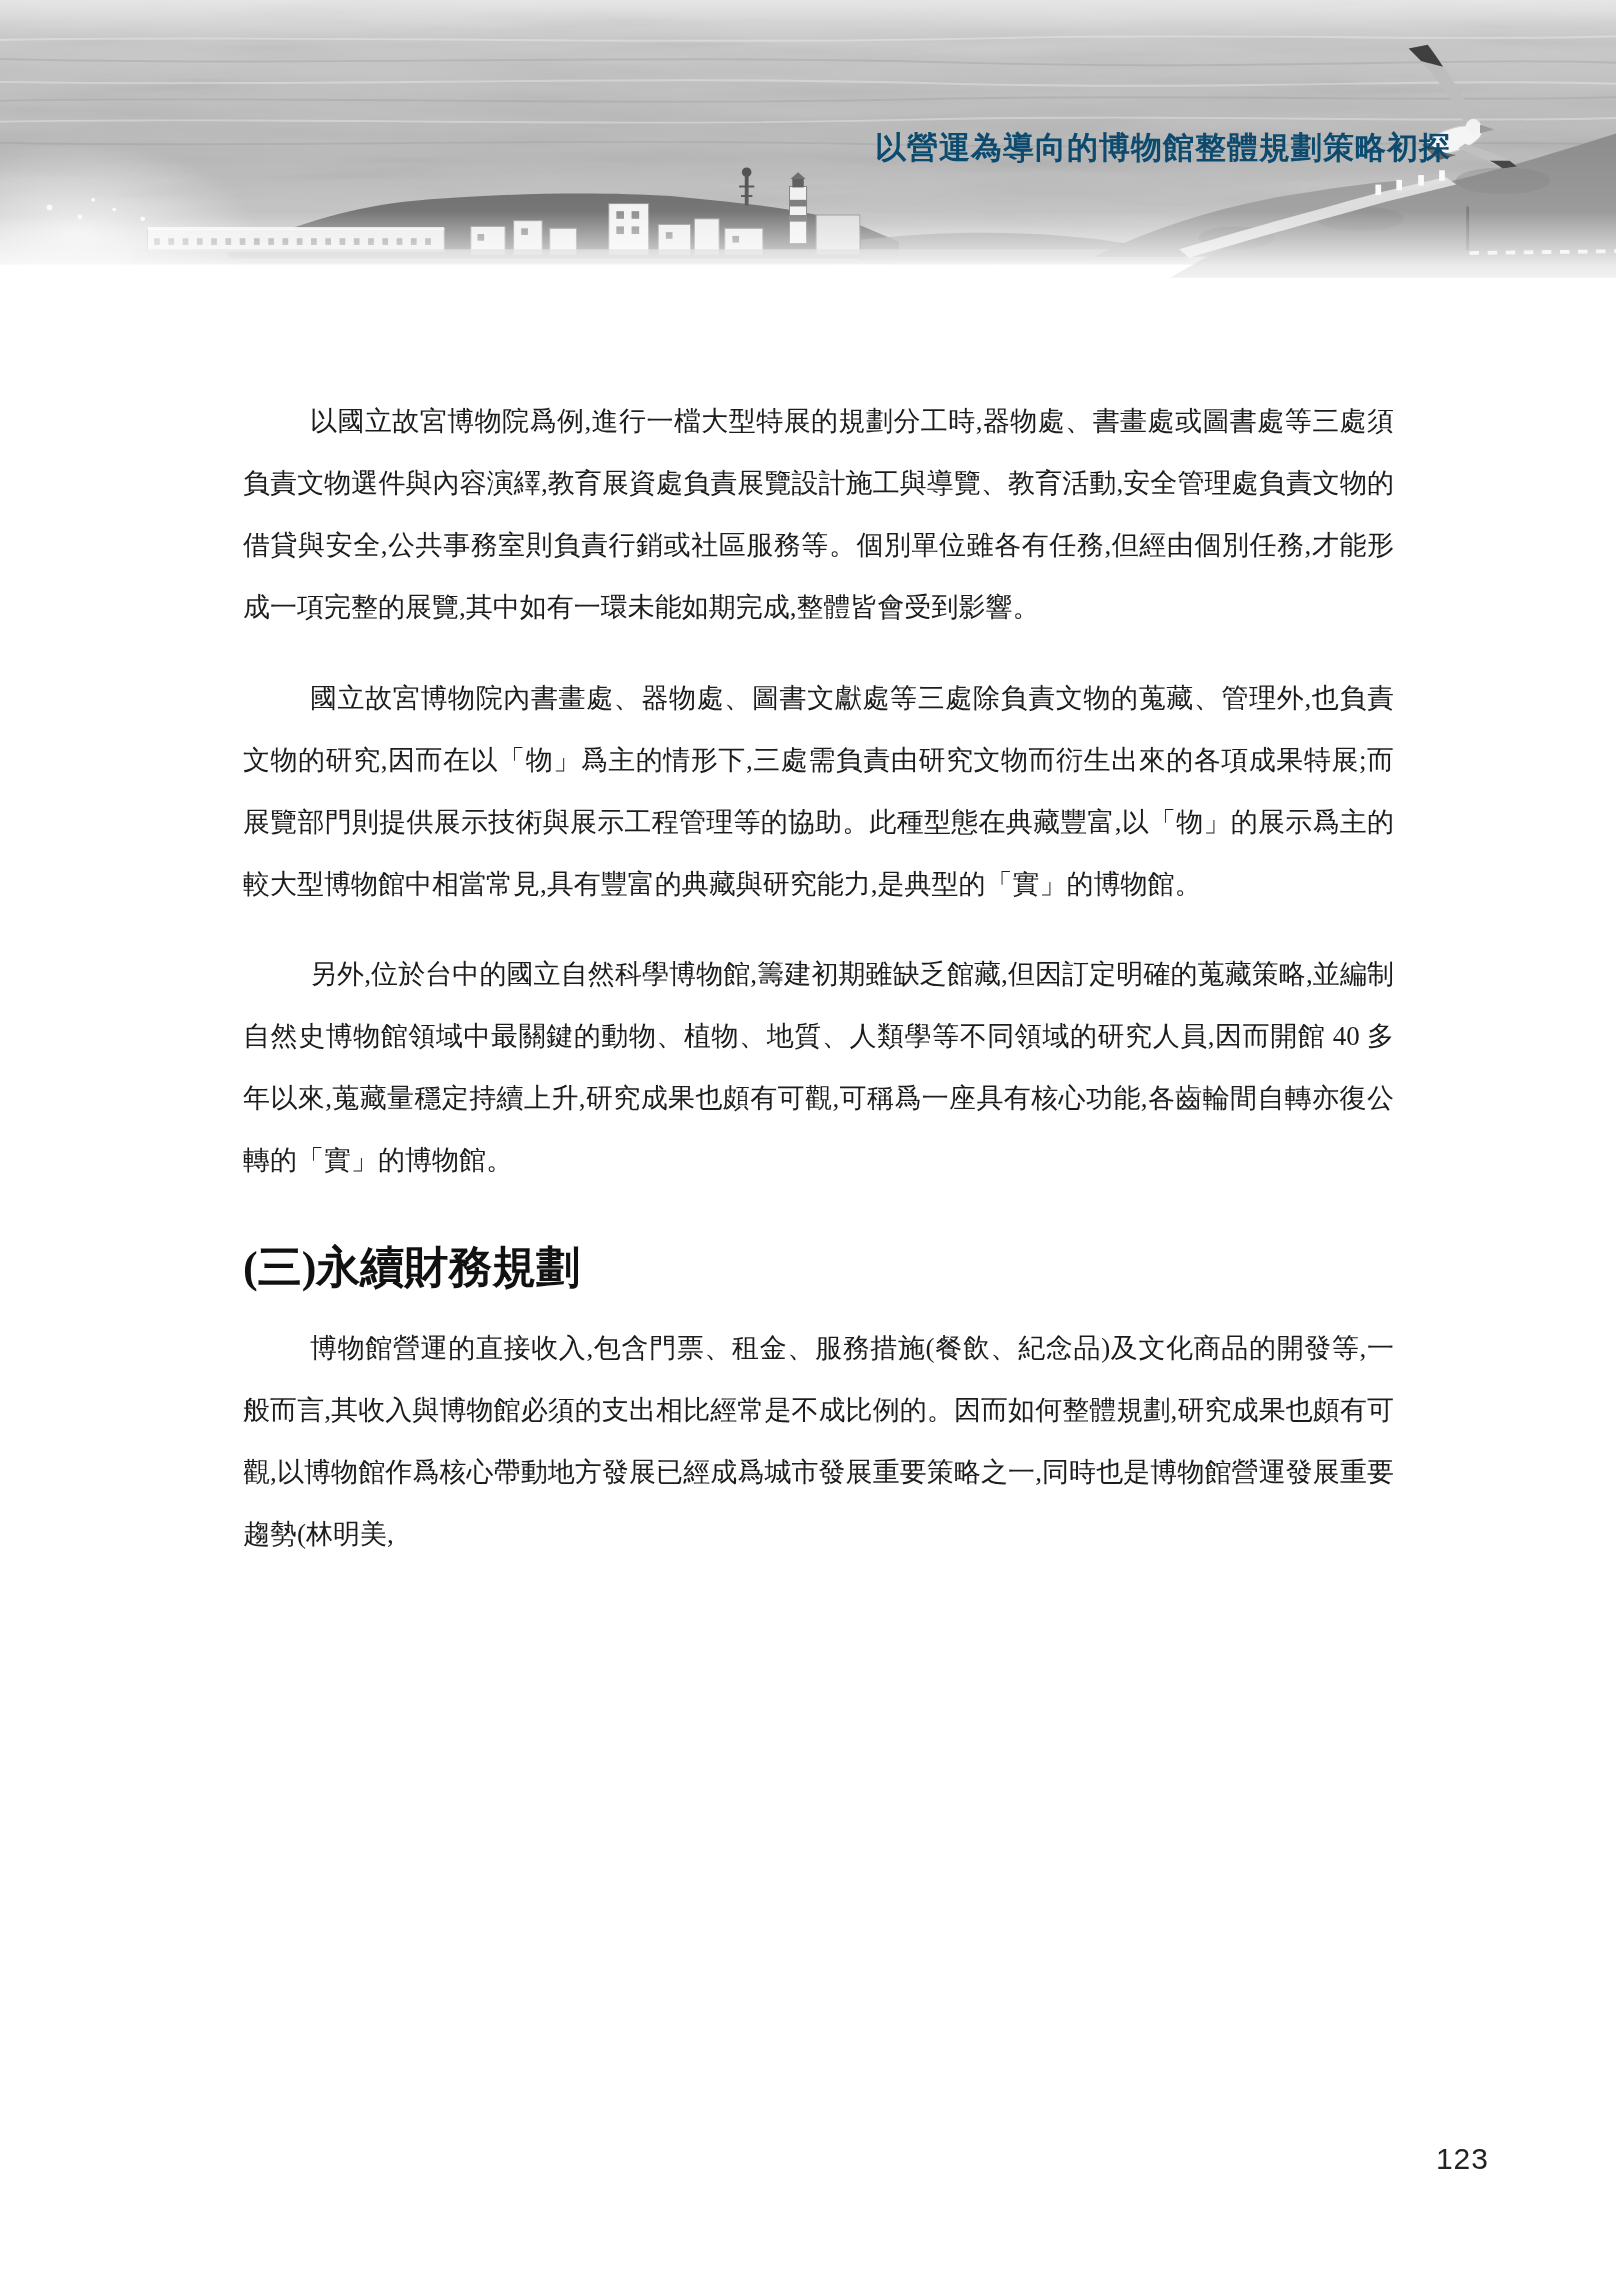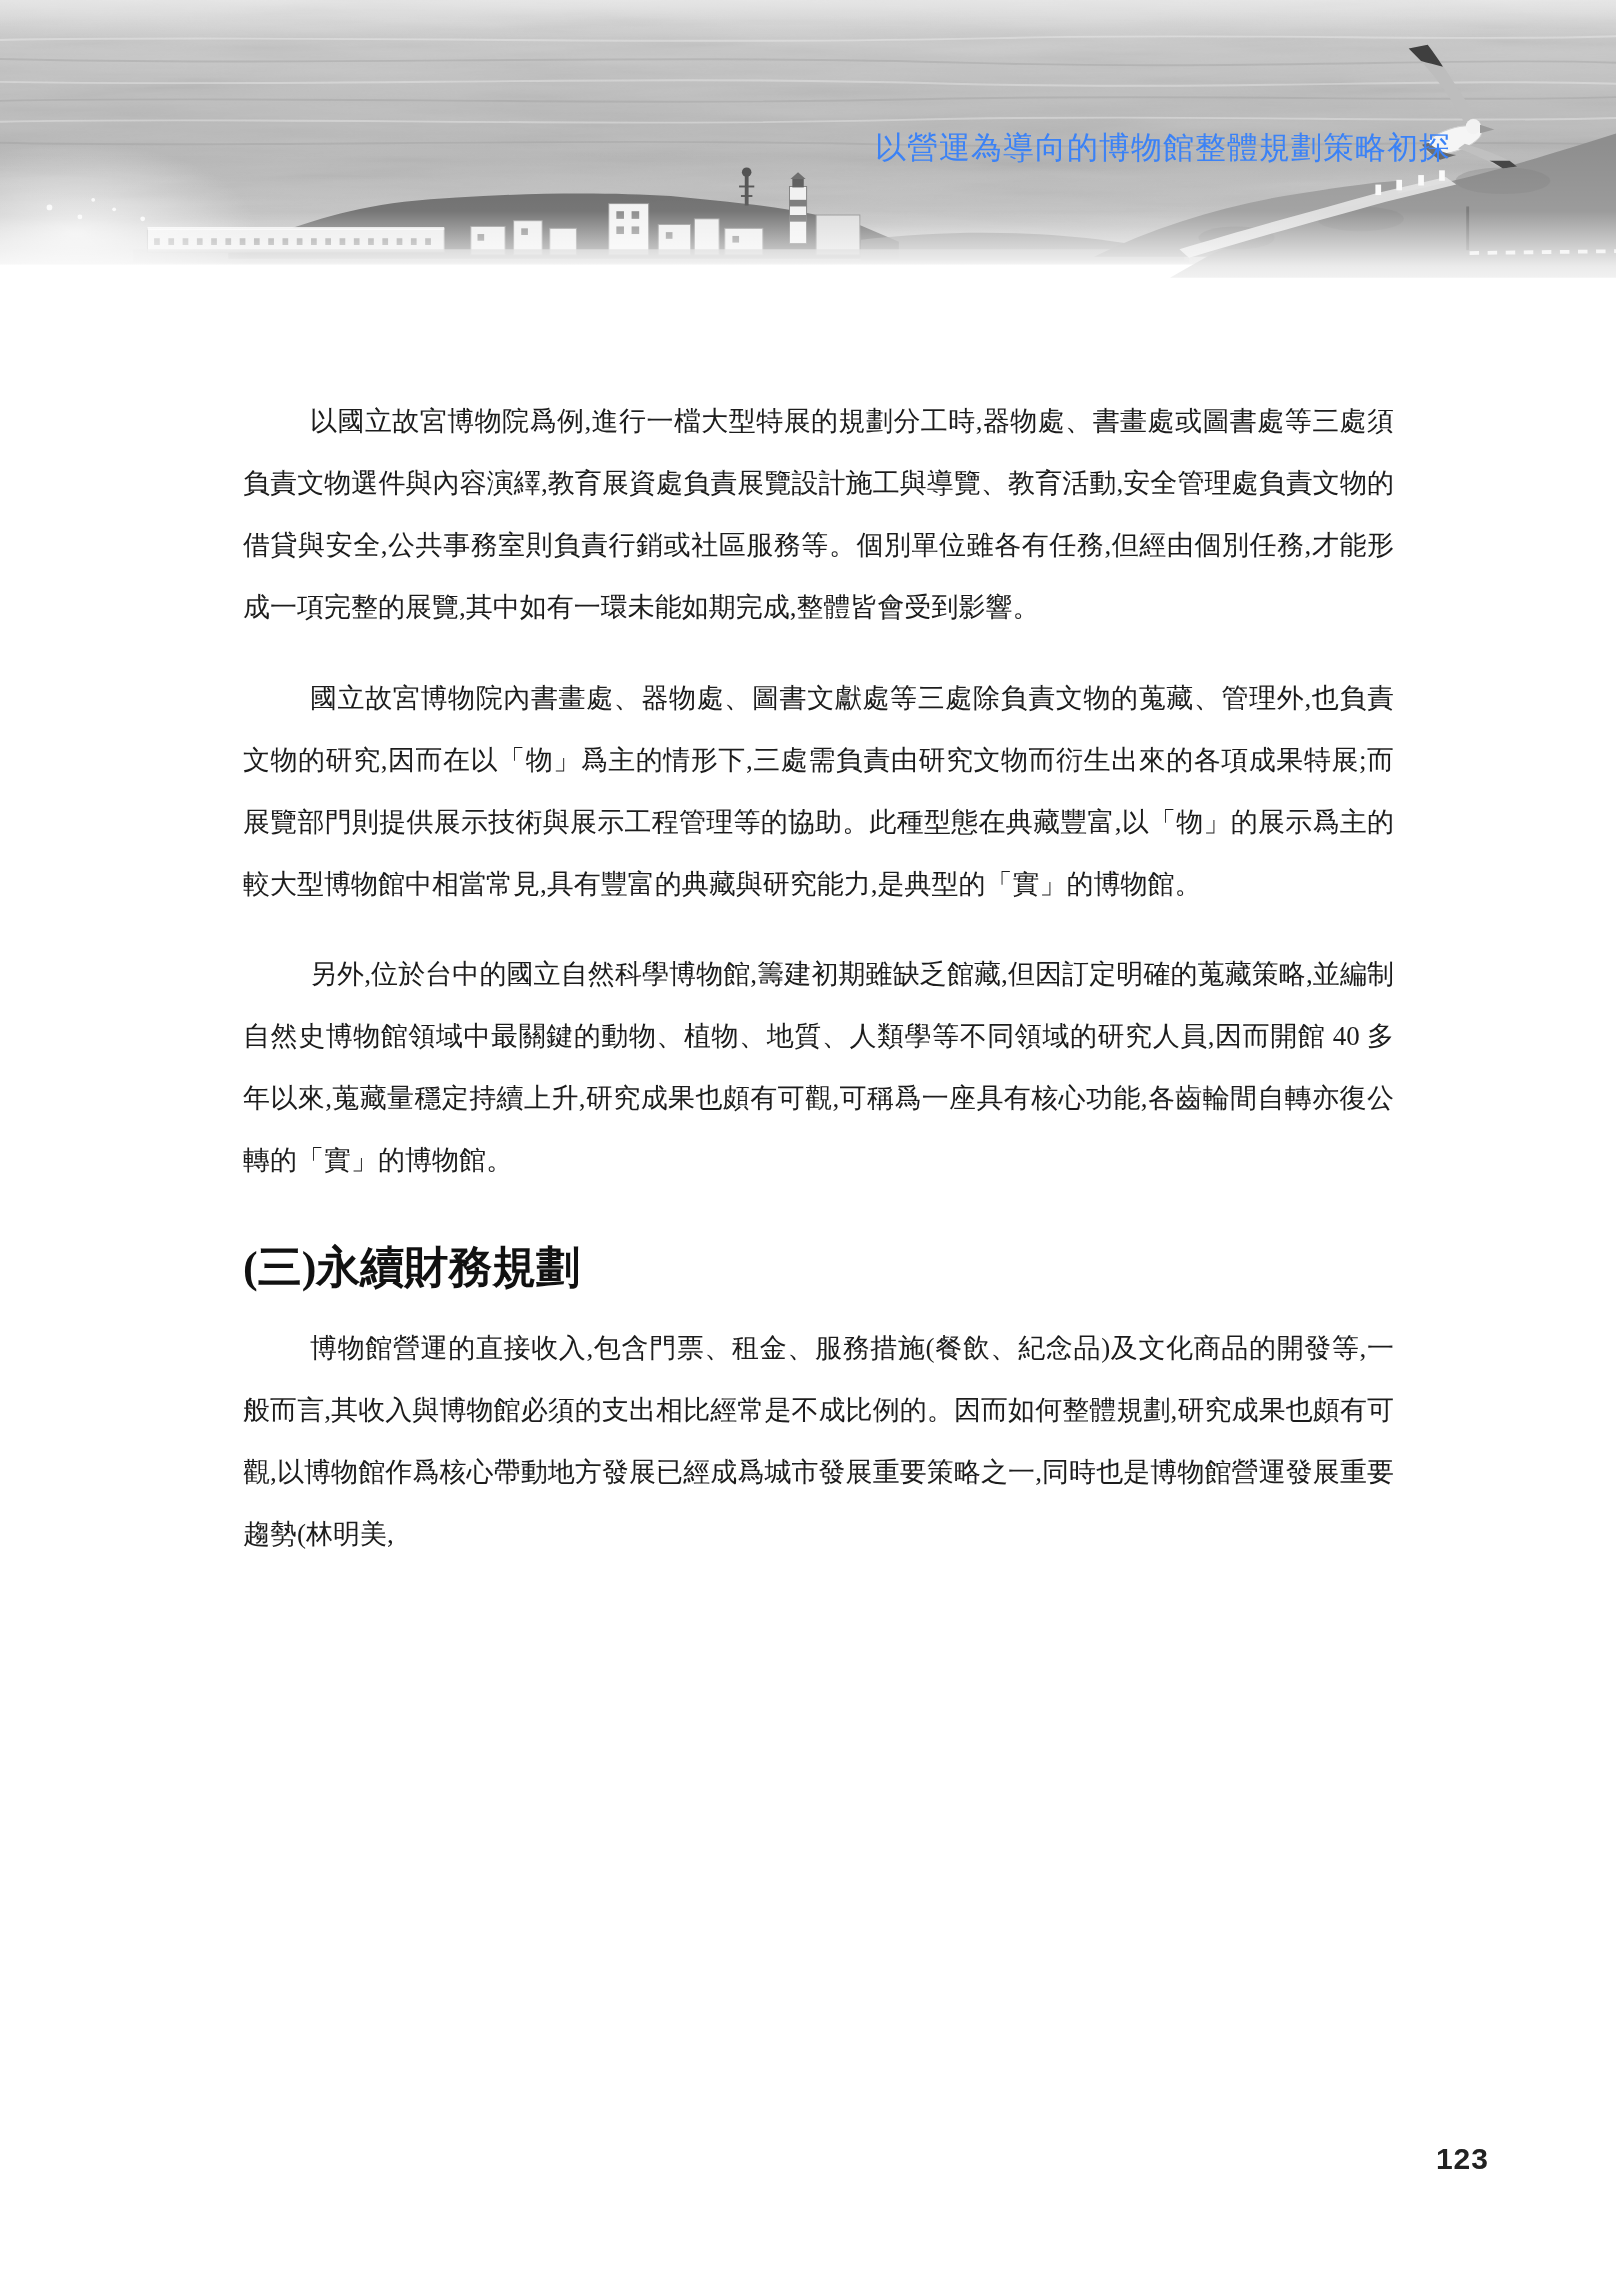--- a/index.html
+++ b/index.html
@@ -6,38 +6,38 @@
   .page {
     position:relative; width:1617px; height:2286px; margin:0 auto;
     background:#ffffff; overflow:hidden;
     font-family:"Liberation Serif","DejaVu Serif",serif; color:#1c1c1c;
   }
   .header { position:absolute; top:0; left:0; width:1617px; height:314px; }
   .header svg { display:block; }
   .running-title {
     position:absolute; top:127px; left:875px; white-space:nowrap;
     font-family:"Liberation Sans","DejaVu Sans",sans-serif;
-    font-size:31px; font-weight:normal; letter-spacing:1px; color:#3b82f6;
+    font-size:31px; font-weight:bold; letter-spacing:1px; color:#0c4a6e;
   }
   .content {
     position:absolute; left:243px; top:0; width:1151px; padding-top:390px;
   }
   .content p {
     margin:0 0 28.5px 0; font-size:27px; line-height:62px;
     text-align:justify; text-justify:inter-ideograph;
     text-indent:67px; color:#1c1c1c;
   }
   .content h3 {
     margin:48px 0 21px 0; font-size:44px; line-height:57px;
     font-weight:bold; color:#111; text-indent:0;
   }
   .page-number {
     position:absolute; top:2142px; right:128px;
     font-family:"Liberation Sans","DejaVu Sans",sans-serif;
-    font-size:30px; color:#222; letter-spacing:1px;font-weight:bold;
+    font-size:30px; color:#222; letter-spacing:1px;
   }
 </style>
 </head>
 <body>
 
 <div class="page">
 
   <div class="header">
     <svg width="1617" height="314" viewBox="0 0 1700 330">
       <defs>

